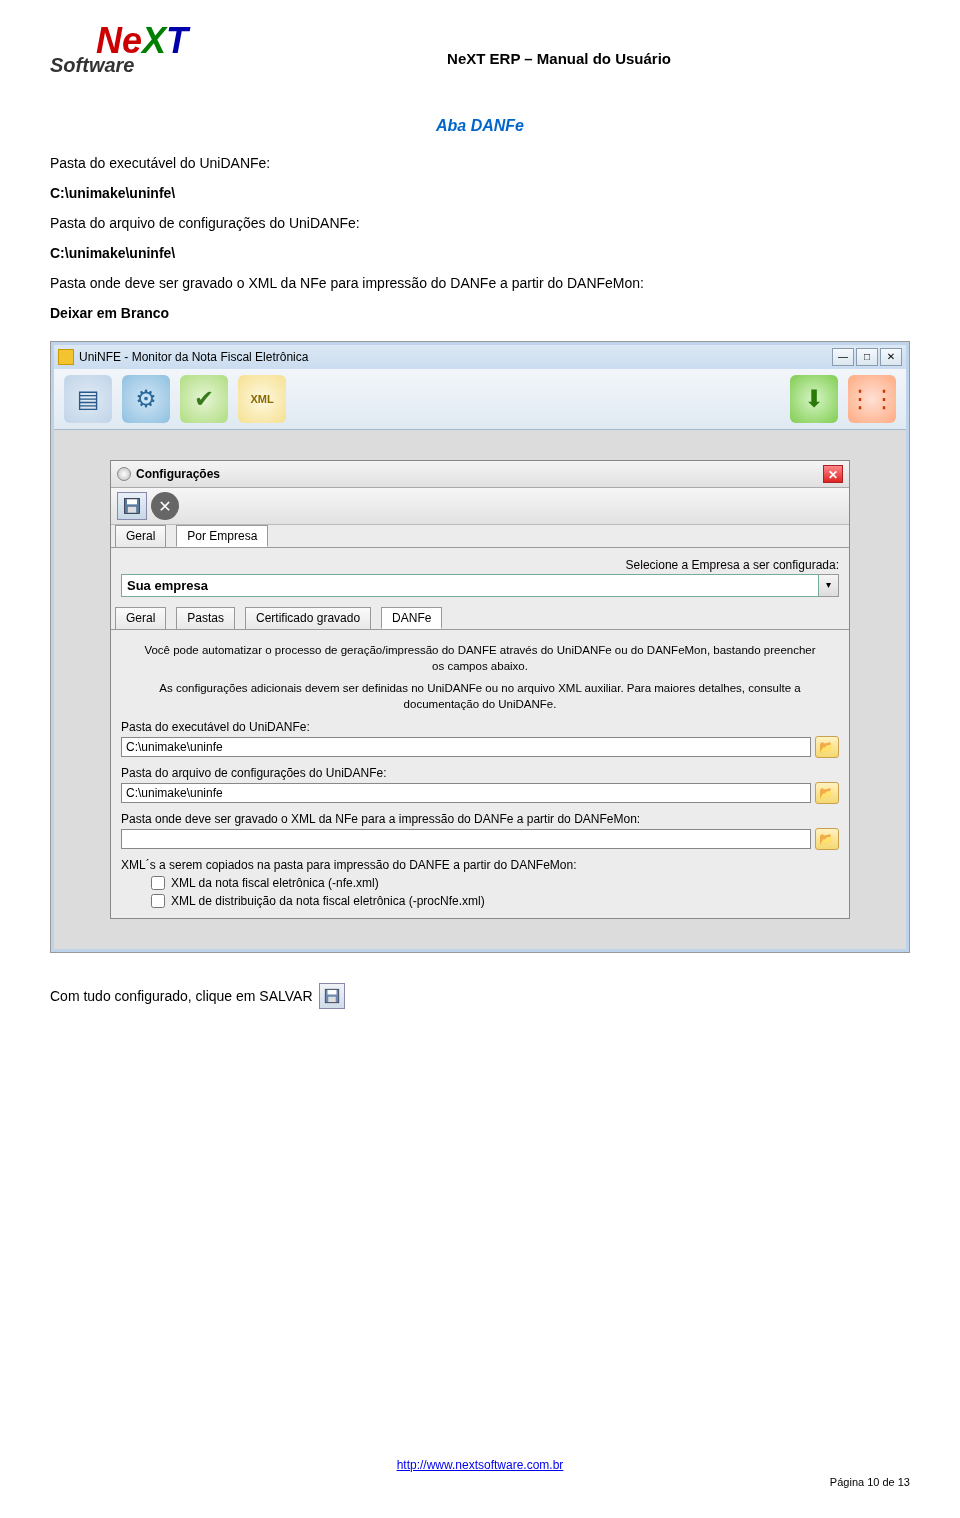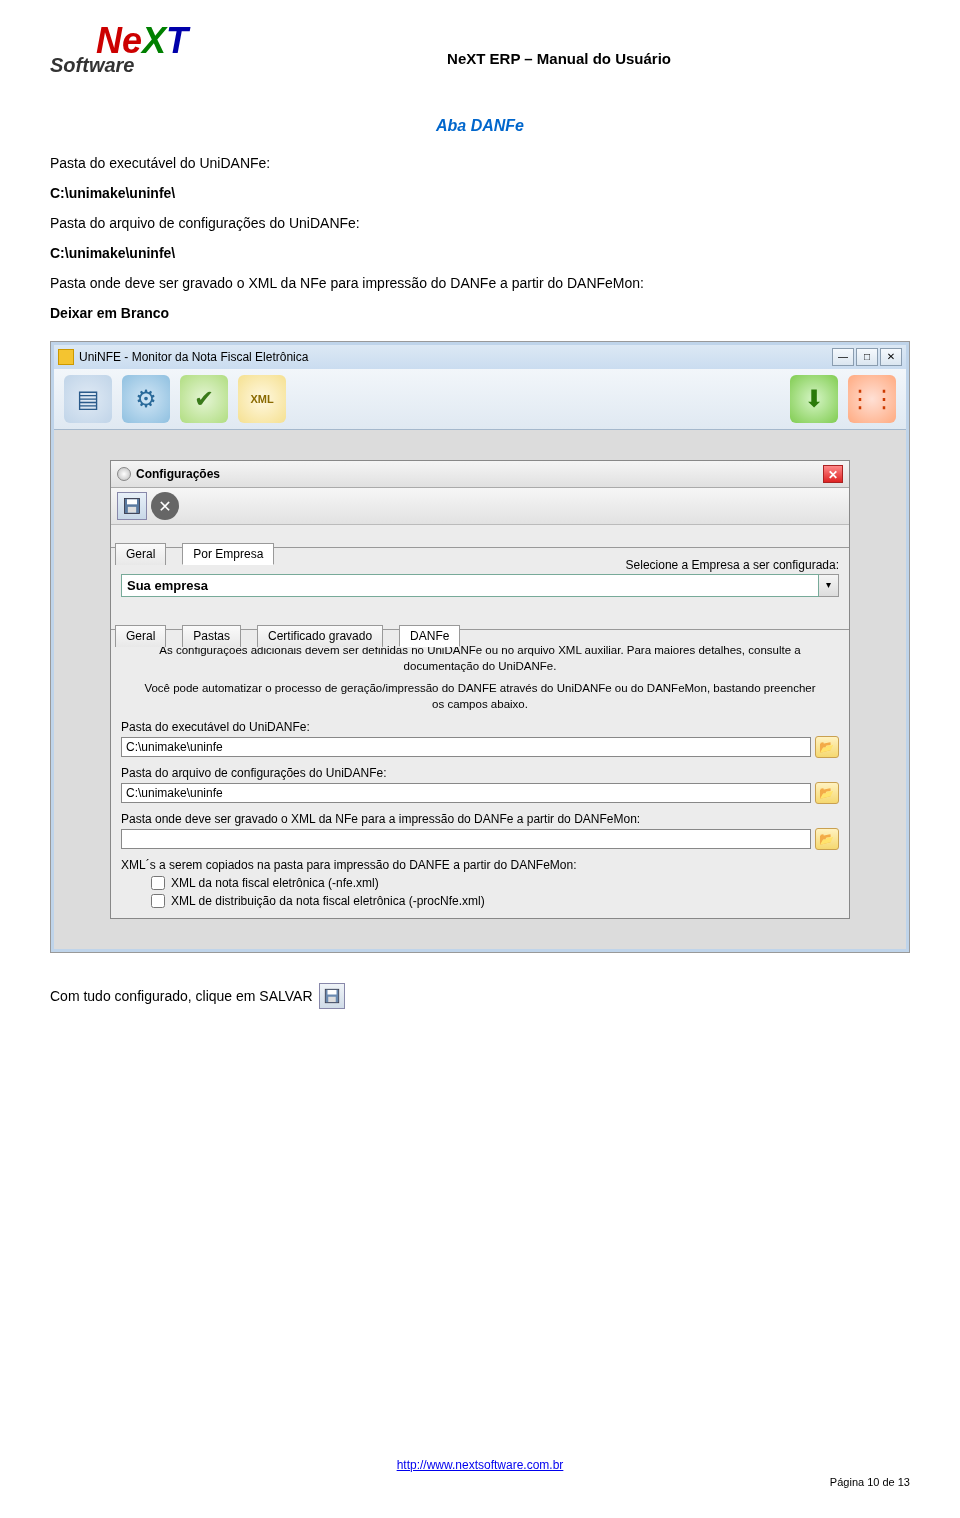--- a/index.html
+++ b/index.html
@@ -33,21 +33,21 @@
   .content-area { background: #dcdcdc; padding: 30px 56px; }
   .inner-window { background: #ececec; border: 1px solid #888; }
   .inner-title { background: linear-gradient(#f5f5f5,#e0e0e0); border-bottom: 1px solid #aaa; padding: 4px 6px; display:flex; align-items:center; font-size: 12px; font-weight:bold; }
   .inner-title-icon { width:14px; height:14px; border:1px solid #888; border-radius:50%; margin-right:5px; background: radial-gradient(#fff,#bbb); }
   .close-x { width:20px; height:18px; margin-left:auto; background: linear-gradient(#f88,#d22); color:#fff; font-size:12px; text-align:center; line-height:18px; border:1px solid #a22; }
   .inner-tools { background: linear-gradient(#f6f6f6,#e2e2e2); padding: 4px 6px; display:flex; gap:4px; border-bottom:1px solid #bbb; }
   .disk-icon { width:30px; height:28px; background: linear-gradient(#e8f0f8,#c8d8e8); border:1px solid #88a; display:flex; align-items:center; justify-content:center; }
   .disk-svg { width:20px; height:20px; }
   .round-x { width:28px; height:28px; border-radius:50%; background:#666; color:#fff; display:flex; align-items:center; justify-content:center; font-size:16px; }
   .tabs { display:flex; border-bottom: 1px solid #999; padding: 0 4px; font-size:12px; background:#ececec; }
-  .tab { padding:3px 10px; border:1px solid #999; border-bottom:none; background: linear-gradient(#fafafa,#e8e8e8); margin-right:16px; position:relative; top:18px; }
+  .tab { padding:3px 10px; border:1px solid #999; border-bottom:none; background: linear-gradient(#fafafa,#e8e8e8); margin-right:10px; position:relative; top:0; }
   .tab.active { background:#fff; border-bottom:1px solid #fff; }
   .panel { background:#ececec; padding: 6px 10px; font-size:12px; }
   .label { margin: 4px 0 2px 0; text-align: right; }
   .combo { display:flex; }
   .combo input { flex:1; border:1px solid #7a9; padding:3px 5px; font-size:13px; font-weight:bold; background:#fff; }
   .combo .arrow { width:20px; border:1px solid #999; border-left:none; background: linear-gradient(#f5f5f5,#ddd); text-align:center; line-height:20px; font-size:10px; }
   .info-text { text-align:center; font-size:11.5px; margin: 6px 20px; line-height:1.4; }
   .field-row { margin: 8px 0 2px 0; }
   .input-line { display:flex; align-items:center; gap:4px; }
   .input-line input[type=text] { flex:1; border:1px solid #888; padding:2px 4px; font-size:12px; background:#fff; }
@@ -135,22 +135,22 @@
               <div class="arrow">▾</div>
             </div>
           </div>
           <div class="sub-tabs">
             <div class="tab">Geral</div>
             <div class="tab">Pastas</div>
             <div class="tab">Certificado gravado</div>
             <div class="tab active">DANFe</div>
           </div>
           <div class="panel" style="background:#ececec; border-top:none;">
+            <div class="info-text">Você pode automatizar o processo de geração/impressão do DANFE através do UniDANFe ou do DANFeMon, bastando preencher os campos abaixo.</div>
             <div class="info-text">As configurações adicionais devem ser definidas no UniDANFe ou no arquivo XML auxiliar. Para maiores detalhes, consulte a documentação do UniDANFe.</div>
-            <div class="info-text">Você pode automatizar o processo de geração/impressão do DANFE através do UniDANFe ou do DANFeMon, bastando preencher os campos abaixo.</div>
 
             <div class="field-row">Pasta do executável do UniDANFe:</div>
             <div class="input-line">
               <input type="text" value="C:\unimake\uninfe" style="">
               <div class="browse">📂</div>
             </div>
 
             <div class="field-row">Pasta do arquivo de configurações do UniDANFe:</div>
             <div class="input-line">
               <input type="text" value="C:\unimake\uninfe" style="">

